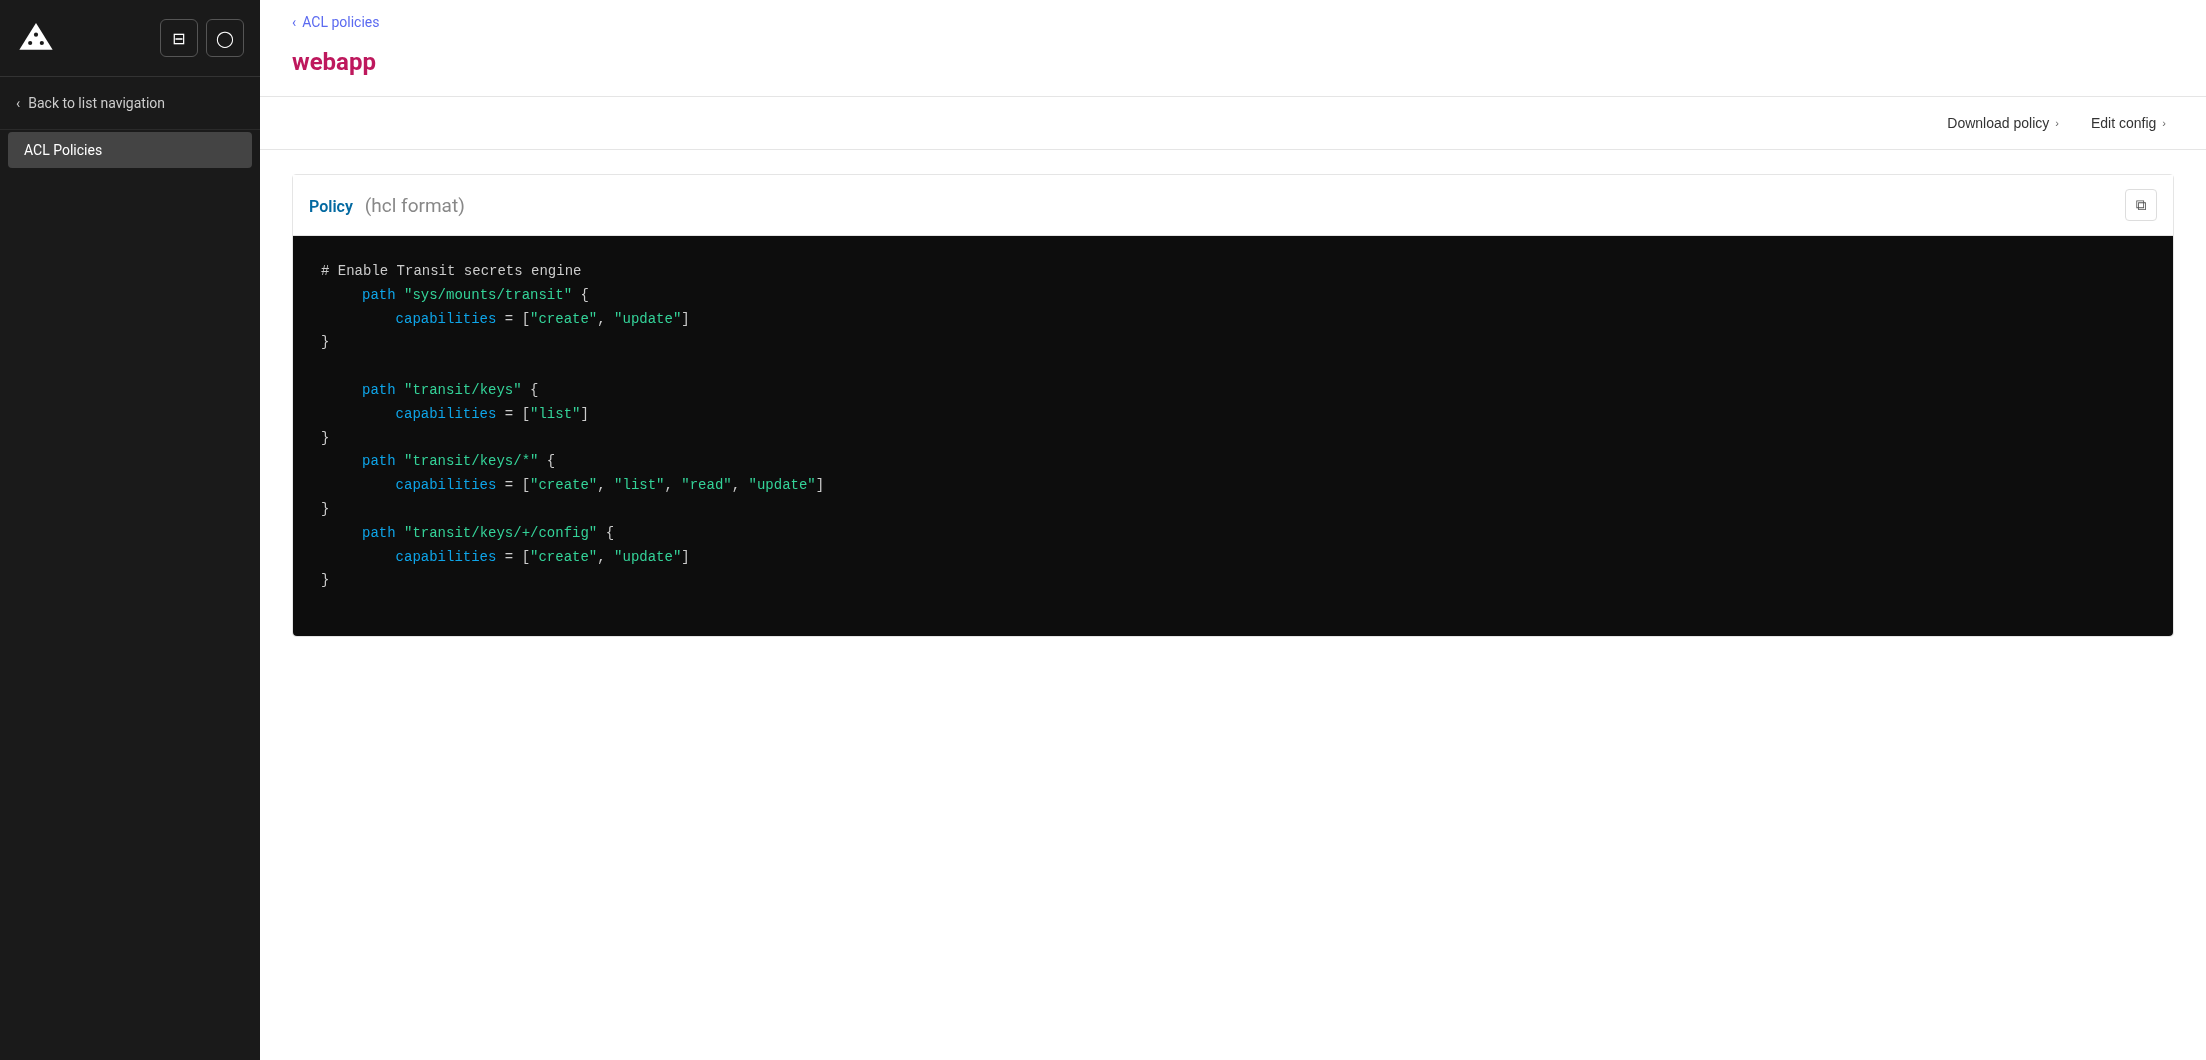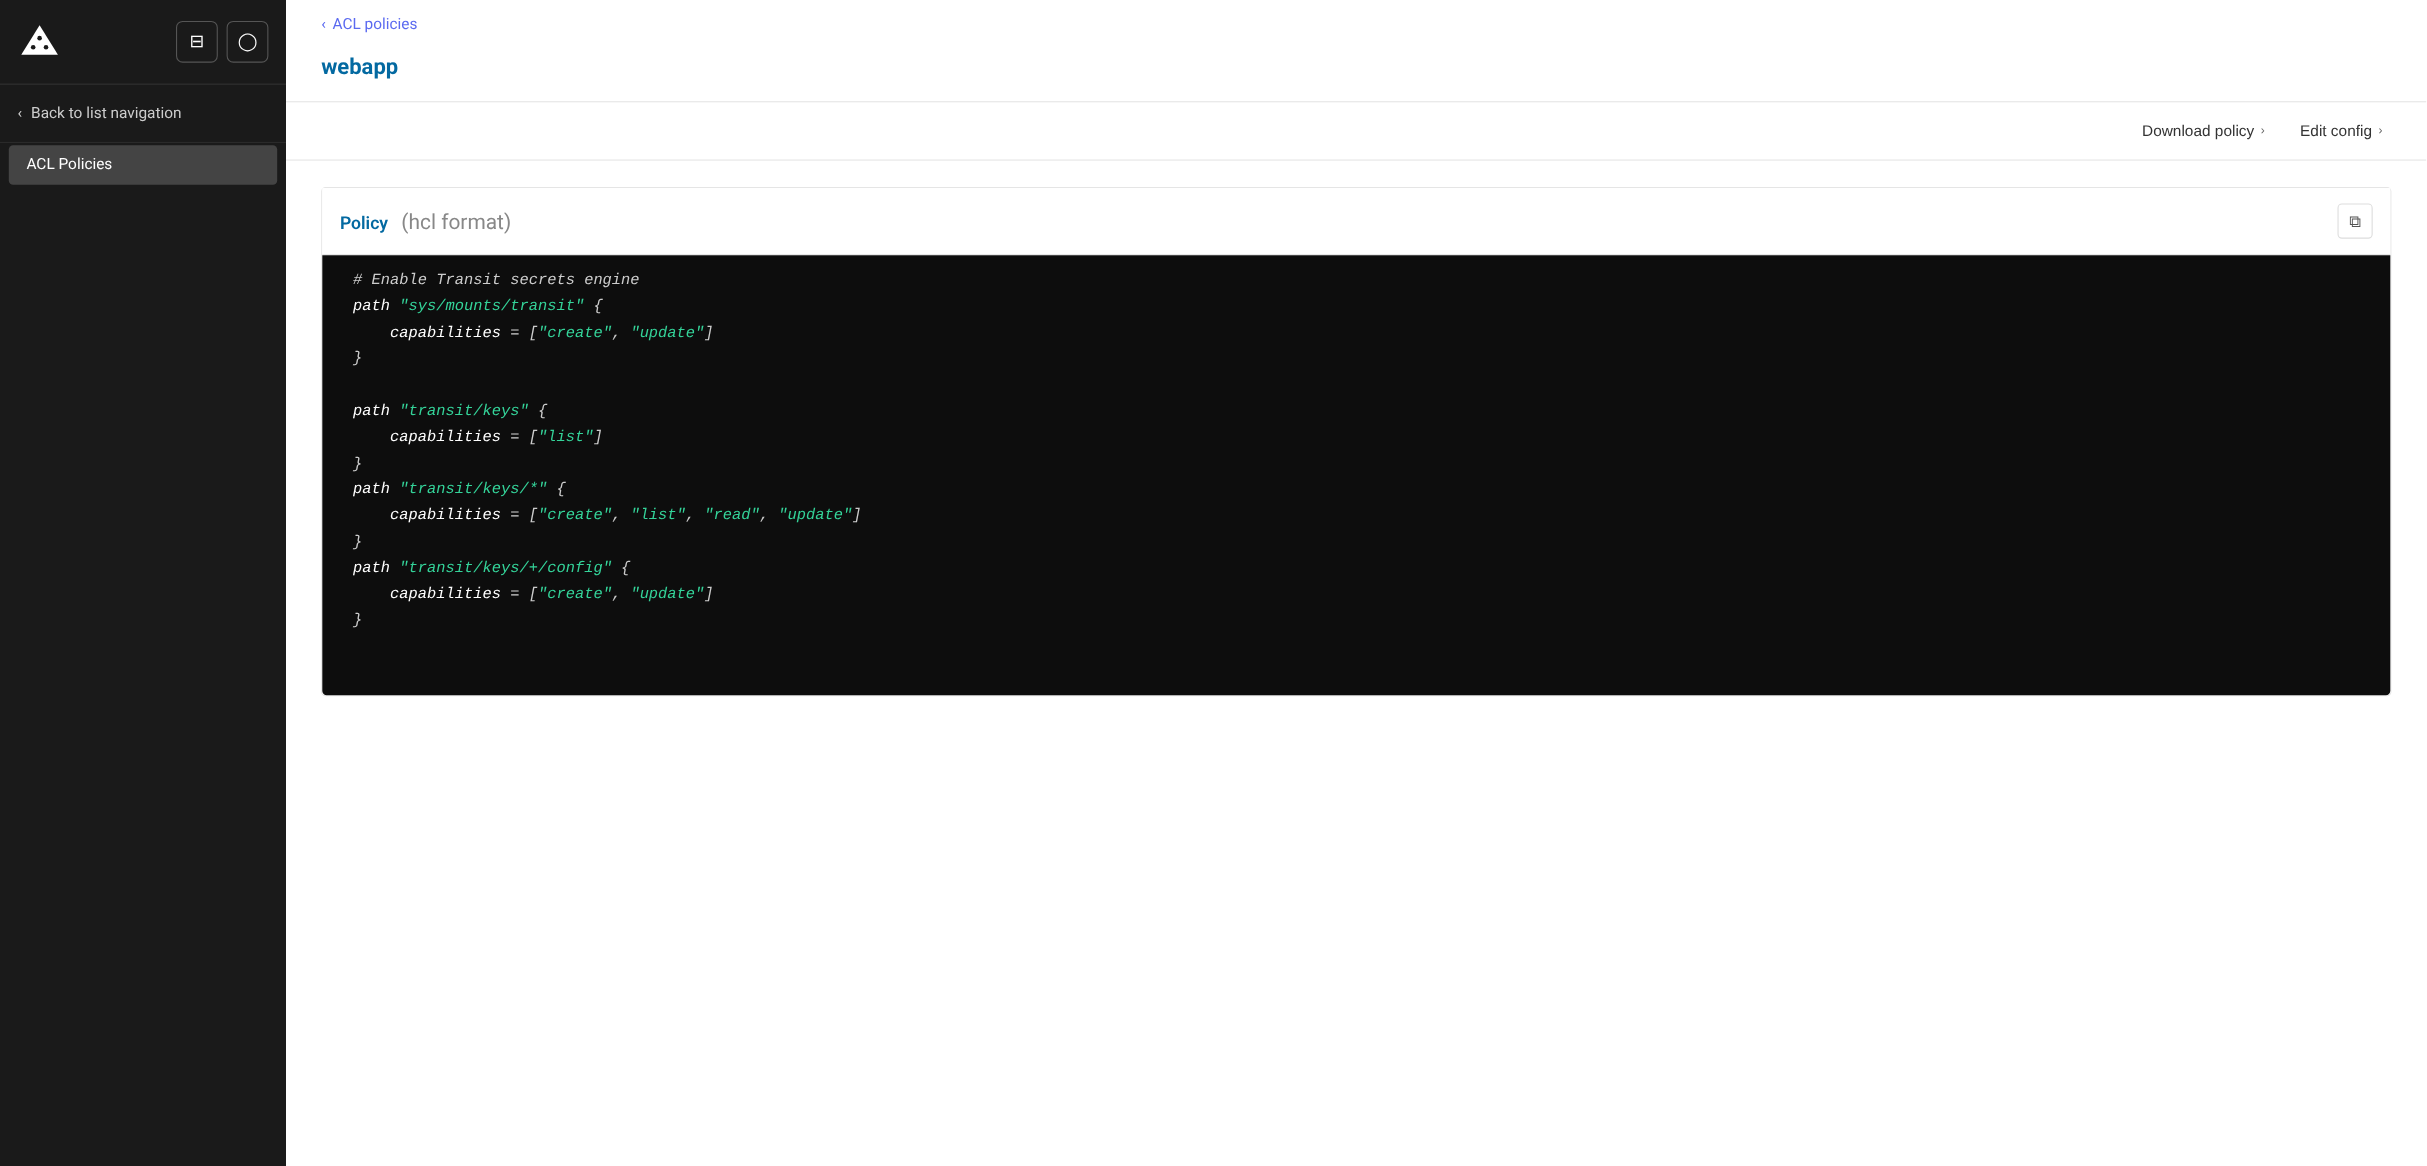--- a/index.html
+++ b/index.html
@@ -106,23 +106,23 @@
       font-size: 14px;
       color: #5b6af0;
       display: flex;
       align-items: center;
       gap: 6px;
       cursor: pointer;
     }
 
     .page-title {
       padding: 4px 32px 20px;
-      font-size: 20px;
+      font-size: 24px;
       font-weight: 700;
-      color: #0369a1;
+      color: #be185d;
     }
 
     .toolbar-bar {
       border-top: 1px solid #e5e5e5;
       border-bottom: 1px solid #e5e5e5;
       display: flex;
       align-items: flex-end;
       justify-content: flex-end;
       padding: 14px 32px;
       gap: 16px;
@@ -183,33 +183,32 @@
       display: flex;
       align-items: center;
       justify-content: center;
       cursor: pointer;
       color: #555;
       font-size: 15px;
     }
 
     .code-block {
       background: #0d0d0d;
-      padding: 12px 28px;
+      padding: 24px 28px;
       font-family: 'Courier New', Courier, monospace;
       font-size: 14px;
       line-height: 1.7;
       color: #ccc;
       overflow-x: auto;
       border-radius: 0 0 4px 4px;
       min-height: 400px;
-      font-style: italic;
     }
 
     .code-comment { color: #ccc; }
-    .code-keyword { color: #ffffff; } 
+    .code-keyword { color: #0ea5e9; margin-left: 41px; } 
     .code-string { color: #34d399; }  
     .code-operator { color: #ccc; }
     .code-bracket { color: #ccc; }
     .code-value { color: #34d399; }
 
     .code-line {
       display: block;
       white-space: pre;
     }
   </style>

